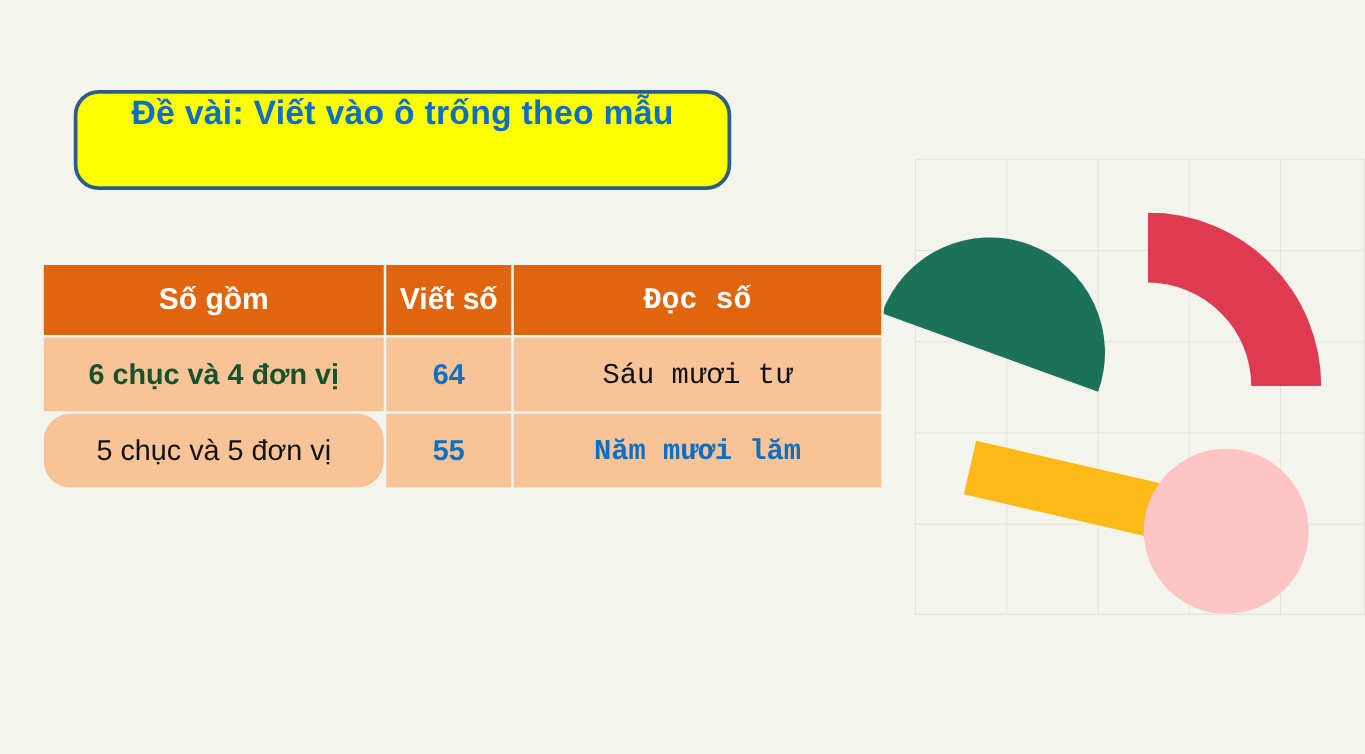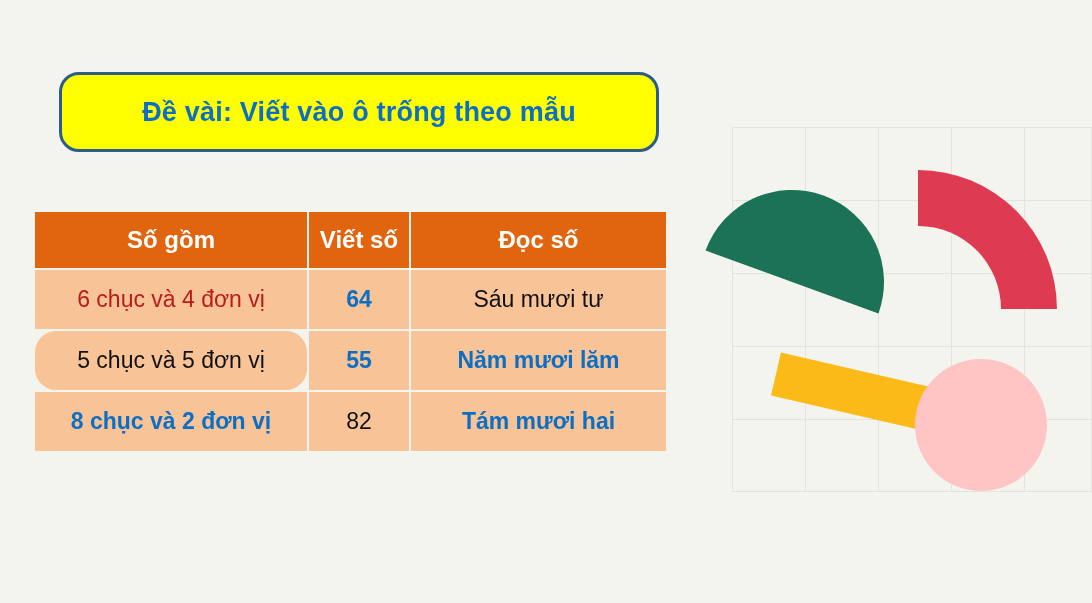--- a/index.html
+++ b/index.html
@@ -89,27 +89,27 @@
     width: 132px;
     height: 132px;
     border-radius: 50%;
   }
 
   
   #title-banner {
     position: absolute;
     left: 59px;
     top: 72px;
-    width: 600px;
+    width: 526px;
     height: 80px;
     background: #ffff00;
     border: 3px solid #2e5c8a;
     border-radius: 20px;
     display: flex;
-    align-items: center;
+    align-items: flex-start;
     justify-content: center;
     box-sizing: border-box;
   }
   #title-text {
     color: #0d6fc4;
     font-size: 27px;
     font-weight: bold;
     letter-spacing: 0.2px;
     white-space: nowrap;
   }
@@ -138,21 +138,21 @@
     background: #f8c396;
     height: 59px;
     text-align: center;
     padding: 0;
     font-size: 23px;
     color: #111111;
     font-weight: normal;
   }
   .col-a { width: 272px; }
   .col-b { width: 100px; }
-  .col-c { width: 255px; }
+  .col-c { width: 294px; font-family: Liberation Mono, monospace; }
 </style>
 </head>
 <body>
 
 <div id="decor-panel">
   <div id="decor-grid" style="background-image: linear-gradient(to right, rgb(227, 228, 221) 1px, transparent 1px), linear-gradient(rgb(227, 228, 221) 1px, transparent 1px);"></div>
 
   <div class="shape" id="shape-half-disc" style="background: rgb(27, 114, 86);"></div>
 
   <div class="shape" id="shape-quarter-ring">
@@ -171,28 +171,23 @@
 <table id="exercise-table">
   <thead>
     <tr>
       <th class="col-a" style="background: rgb(224, 101, 14); color: rgb(255, 255, 255);">Số gồm</th>
       <th class="col-b" style="background: rgb(224, 101, 14); color: rgb(255, 255, 255);">Viết số</th>
       <th class="col-c" style="background: rgb(224, 101, 14); color: rgb(255, 255, 255);">Đọc số</th>
     </tr>
   </thead>
   <tbody>
     <tr>
-      <td class="col-a" style="background: rgb(248, 195, 150); color: #b91c1c; font-weight: normal;">6 chục và 4 đơn vị</td>
+      <td class="col-a" style="background: rgb(248, 195, 150); color: #14532d; font-weight: bold;">6 chục và 4 đơn vị</td>
       <td class="col-b" style="background: rgb(248, 195, 150); color: rgb(13, 111, 196); font-weight: bold;">64</td>
       <td class="col-c" style="background: rgb(248, 195, 150); color: rgb(17, 17, 17); font-weight: normal;">Sáu mươi tư</td>
     </tr>
     <tr>
       <td class="col-a" style="background: rgb(248, 195, 150); color: rgb(17, 17, 17); font-weight: normal; border-radius: 21px;">5 chục và 5 đơn vị</td>
       <td class="col-b" style="background: rgb(248, 195, 150); color: rgb(13, 111, 196); font-weight: bold;">55</td>
       <td class="col-c" style="background: rgb(248, 195, 150); color: rgb(13, 111, 196); font-weight: bold;">Năm mươi lăm</td>
     </tr>
-    <tr>
-      <td class="col-a" style="background: rgb(248, 195, 150); color: rgb(13, 111, 196); font-weight: bold;">8 chục và 2 đơn vị</td>
-      <td class="col-b" style="background: rgb(248, 195, 150); color: rgb(17, 17, 17); font-weight: normal;">82</td>
-      <td class="col-c" style="background: rgb(248, 195, 150); color: rgb(13, 111, 196); font-weight: bold;">Tám mươi hai</td>
-    </tr>
   </tbody>
 </table>
 
 </body></html>

